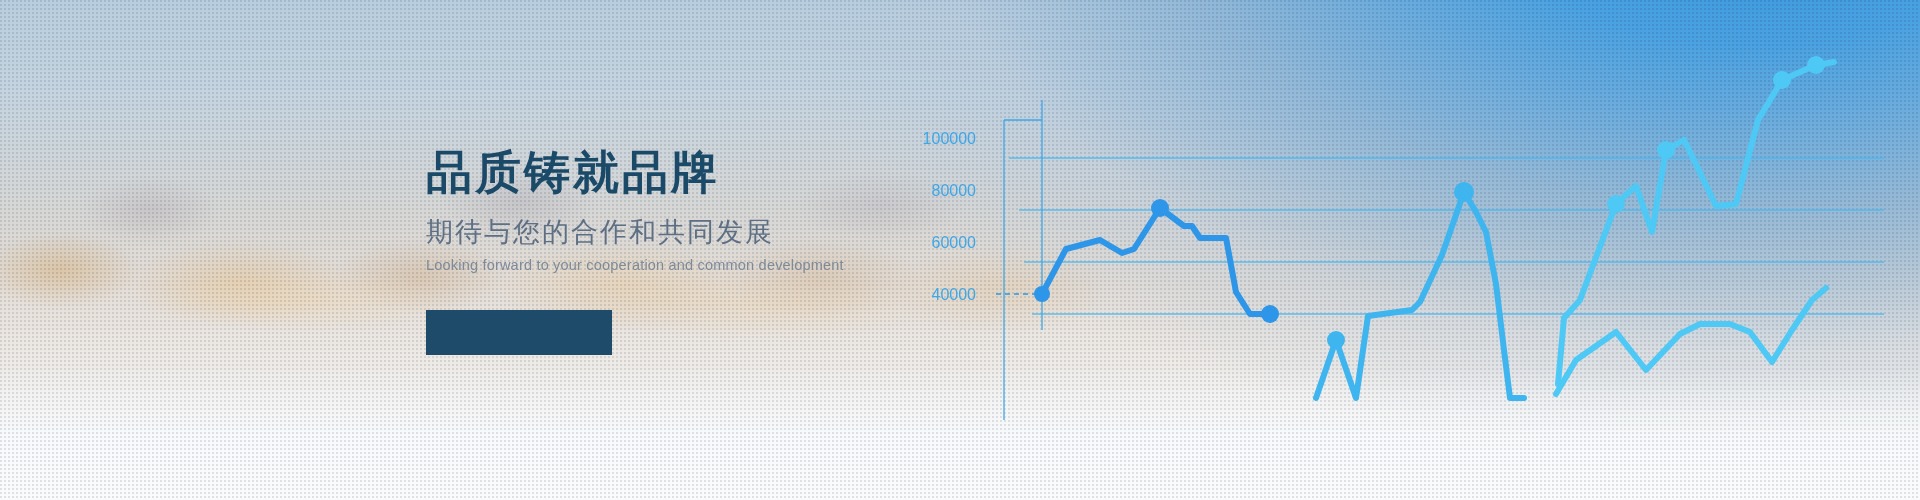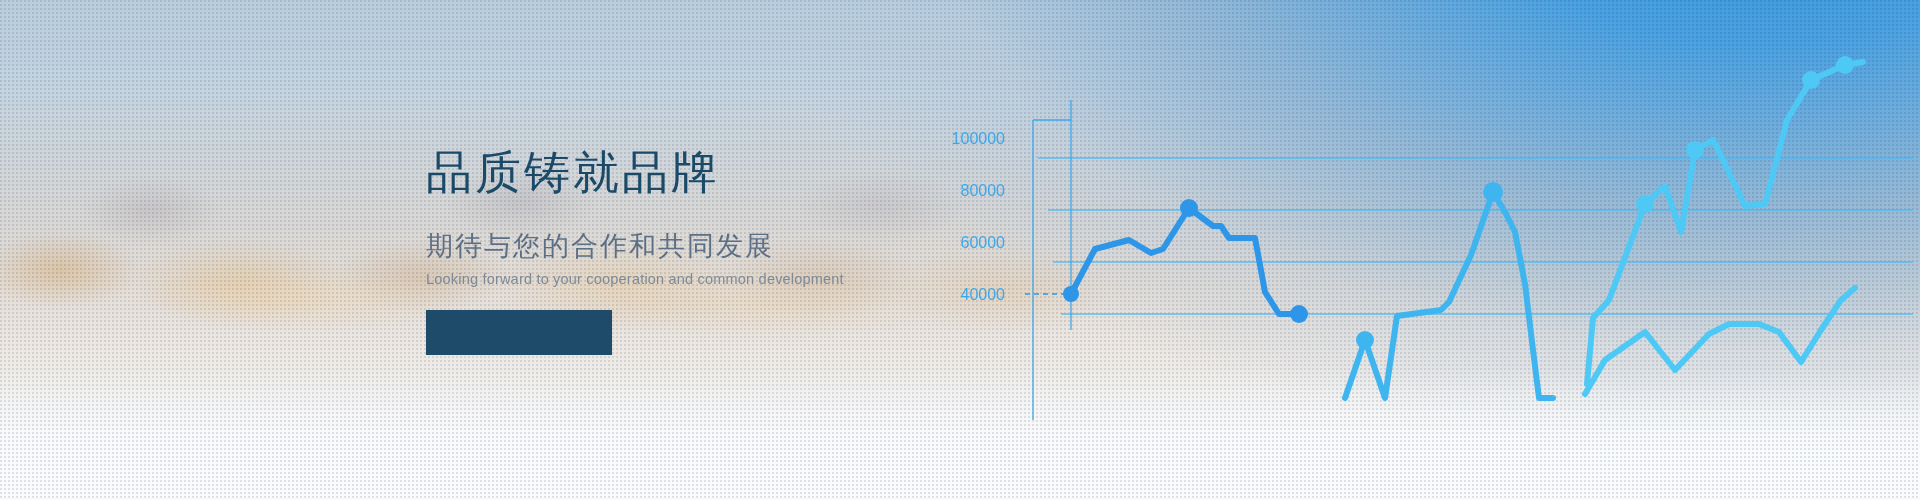--- a/index.html
+++ b/index.html
@@ -51,39 +51,39 @@
     position:absolute;inset:0;
     background-image:
       radial-gradient(circle at 1px 1px, rgba(90,105,120,.30) 1px, rgba(0,0,0,0) 1.6px);
     background-size:4px 4px;
     mix-blend-mode:multiply;
     opacity:.55;
   }
   
   .copy{position:absolute;left:426px;top:148px;width:470px;}
   .headline{
-    font-size:46px;line-height:1.05;letter-spacing:3px;font-weight:400;
+    font-size:46px;line-height:1.05;letter-spacing:3px;font-weight:700;
     color:#1b4a68;margin:0;white-space:nowrap;
   }
   .subhead{
-    margin:32px 0 0 0;font-size:27px;letter-spacing:2px;font-weight:400;
+    margin:18px 0 0 0;font-size:27px;letter-spacing:2px;font-weight:400;
     color:#5d6f84;white-space:nowrap;
   }
   .eng{
     margin:7px 0 16px 0;font-size:14.5px;letter-spacing:.2px;font-weight:400;
     color:#7d8a99;white-space:nowrap;
   }
   .cta{
     position:absolute;left:426px;top:310px;
     width:186px;height:45px;border:0;padding:0;
     background:#1d4b69;color:#ffffff;font-size:15px;letter-spacing:2px;
     font-family:"Liberation Sans",sans-serif;cursor:pointer;
   }
   
-  .chart{position:absolute;left:893px;top:0;width:1020px;height:360px;}
+  .chart{position:absolute;left:864px;top:0;width:1020px;height:360px;}
   .chart svg{display:block;}
   .ylab{
     fill:#3ea7e8;font-size:16px;font-family:"Liberation Sans",sans-serif;
     text-anchor:end;
   }
 </style>
 </head>
 <body>
 
 <div id="banner">

